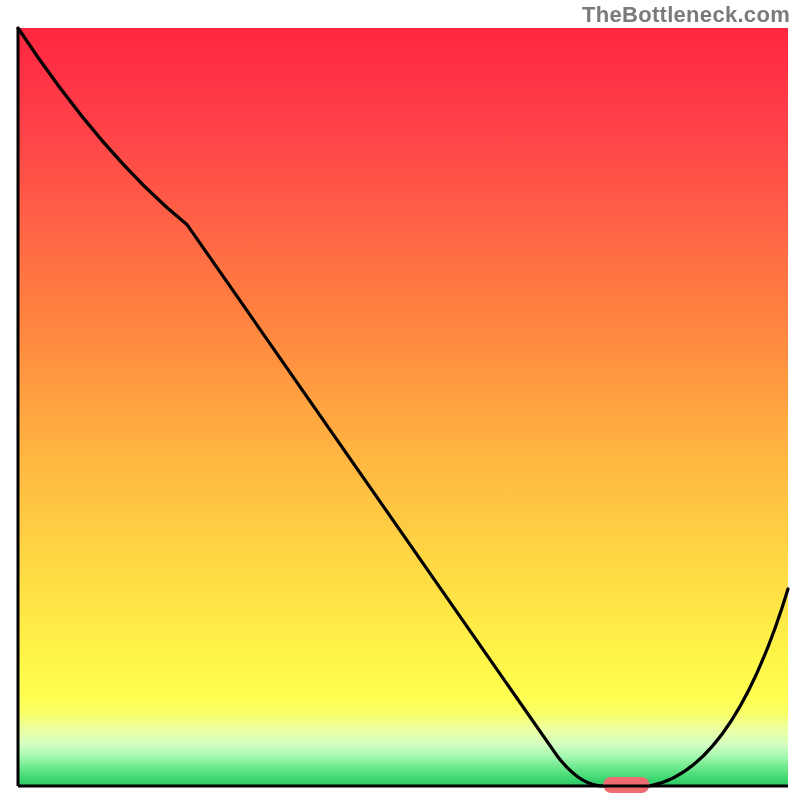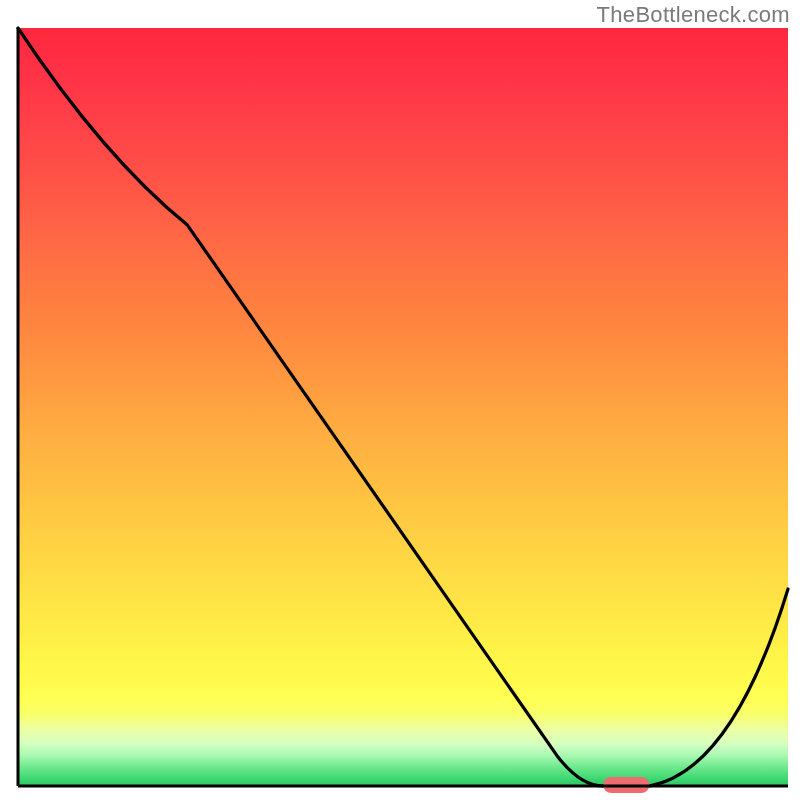--- a/index.html
+++ b/index.html
@@ -15,21 +15,21 @@
     position: relative;
     width: 800px;
     height: 800px;
   }
   .watermark {
     position: absolute;
     top: 2px;
     right: 10px;
     color: #7a7a7a;
     font-size: 22px;
-    font-weight: 400;
+    font-weight: 700;
     letter-spacing: 0.3px;
     user-select: none;
     pointer-events: none;
   }
   svg {
     display: block;
   }
 </style>
 </head>
 <body>

